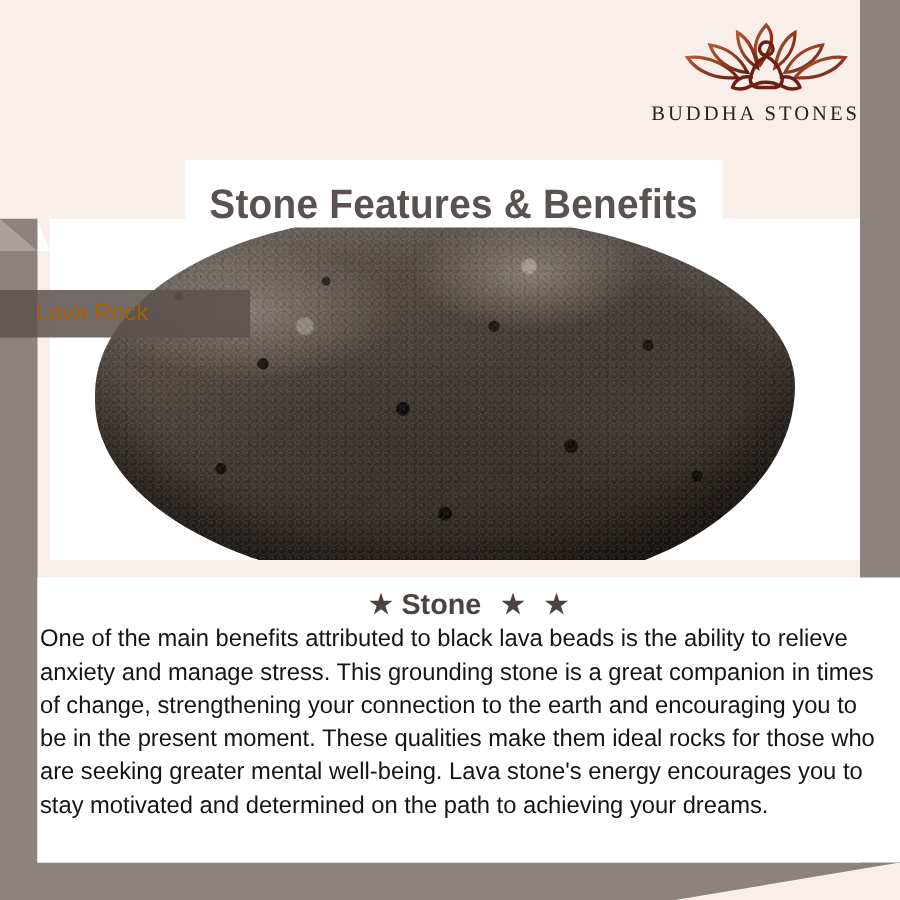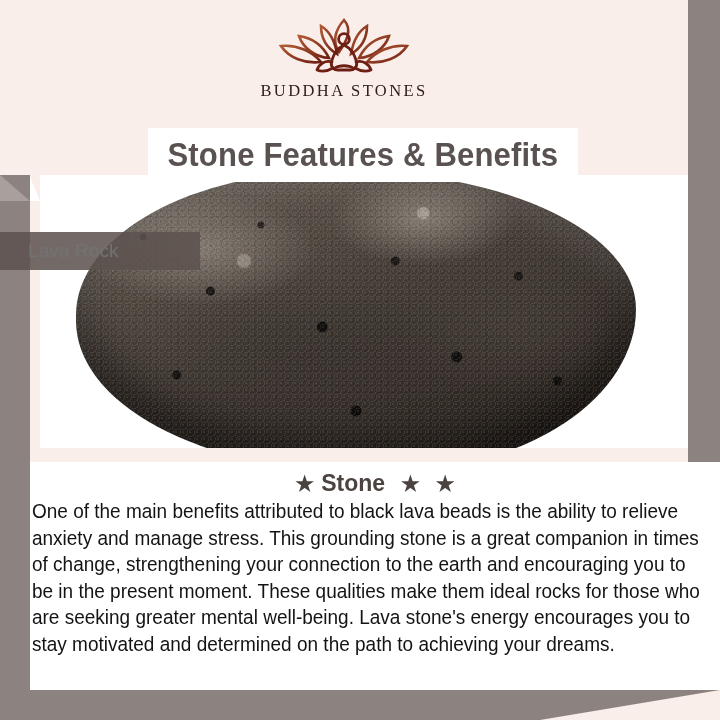--- a/index.html
+++ b/index.html
@@ -46,35 +46,35 @@
     position:absolute;left:30px;top:177px;width:10px;height:24px;
     background:#ffffff;
     clip-path:polygon(0 0,100% 100%,0 100%);
     z-index:2;
   }
 
   
   .header{
     position:absolute;left:0;top:0;width:688px;height:128px;
     background:#faeeea;z-index:3;
-    display:flex;flex-direction:column;align-items:center;justify-content:flex-start;
+    display:flex;flex-direction:column;align-items:flex-end;justify-content:flex-start;
   }
   .logo-mark{margin-top:12px;width:150px;height:66px;display:block;}
   .brand-name{
     margin-top:3px;
     font-family:"Liberation Serif",serif;
     font-size:16.5px;letter-spacing:2.4px;color:#2f201c;
     font-weight:400;
   }
 
   
   .banner{
     position:absolute;left:148px;top:128px;width:430px;height:54px;
     background:#ffffff;z-index:6;
-    display:flex;align-items:center;justify-content:center;
+    display:flex;align-items:flex-end;justify-content:center;
   }
   .banner-title{
     font-family:"Liberation Sans Narrow","Liberation Sans",sans-serif;
     font-size:33px;font-weight:bold;color:#595250;
     letter-spacing:.2px;white-space:nowrap;
     transform:scaleX(.94);
   }
 
   
   .photo{
@@ -123,21 +123,21 @@
       repeating-linear-gradient(45deg, rgba(0,0,0,.12) 0 1px, transparent 1px 3px);
   }
 
   
   .photo-label{
     position:absolute;left:0;top:232px;width:200px;height:38px;
     background:rgba(92,82,78,.86);
     display:flex;align-items:center;z-index:7;
   }
   .photo-label-text{
-    color:#737373;font-size:19px;padding-left:28px;
+    color:#a16207;font-size:19px;padding-left:28px;
     font-family:"Liberation Sans",sans-serif;font-weight:400;
     letter-spacing:.1px;
   }
 
   
   .divider{
     position:absolute;left:40px;top:448px;width:648px;height:14px;
     background:#faeeea;z-index:5;
   }
 

